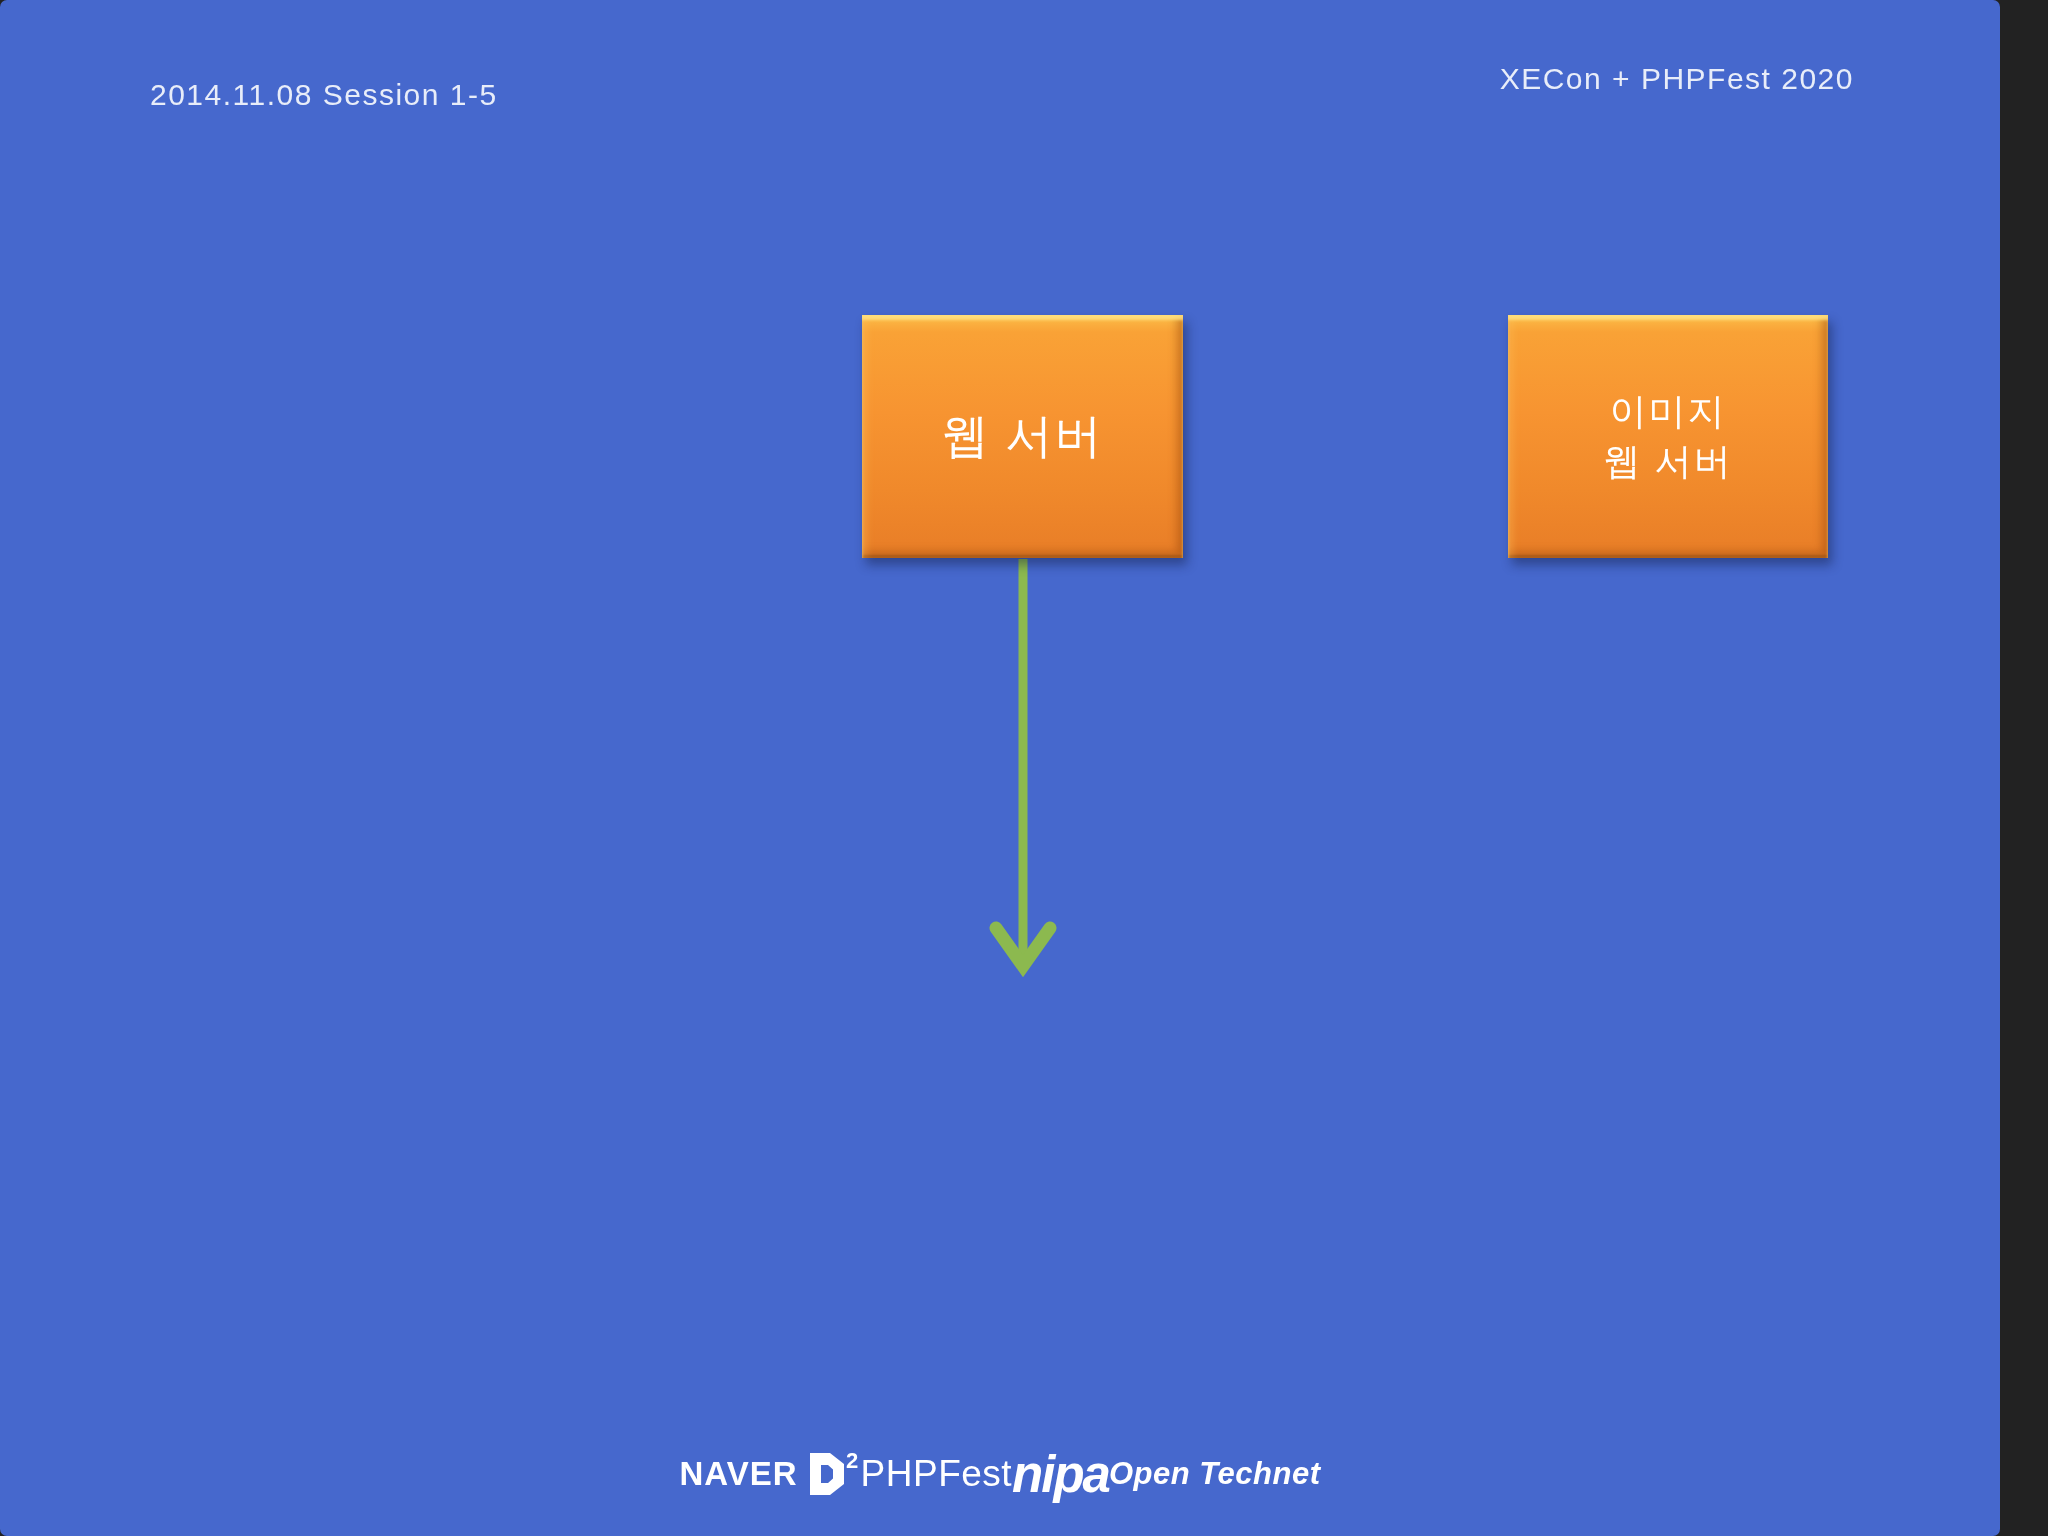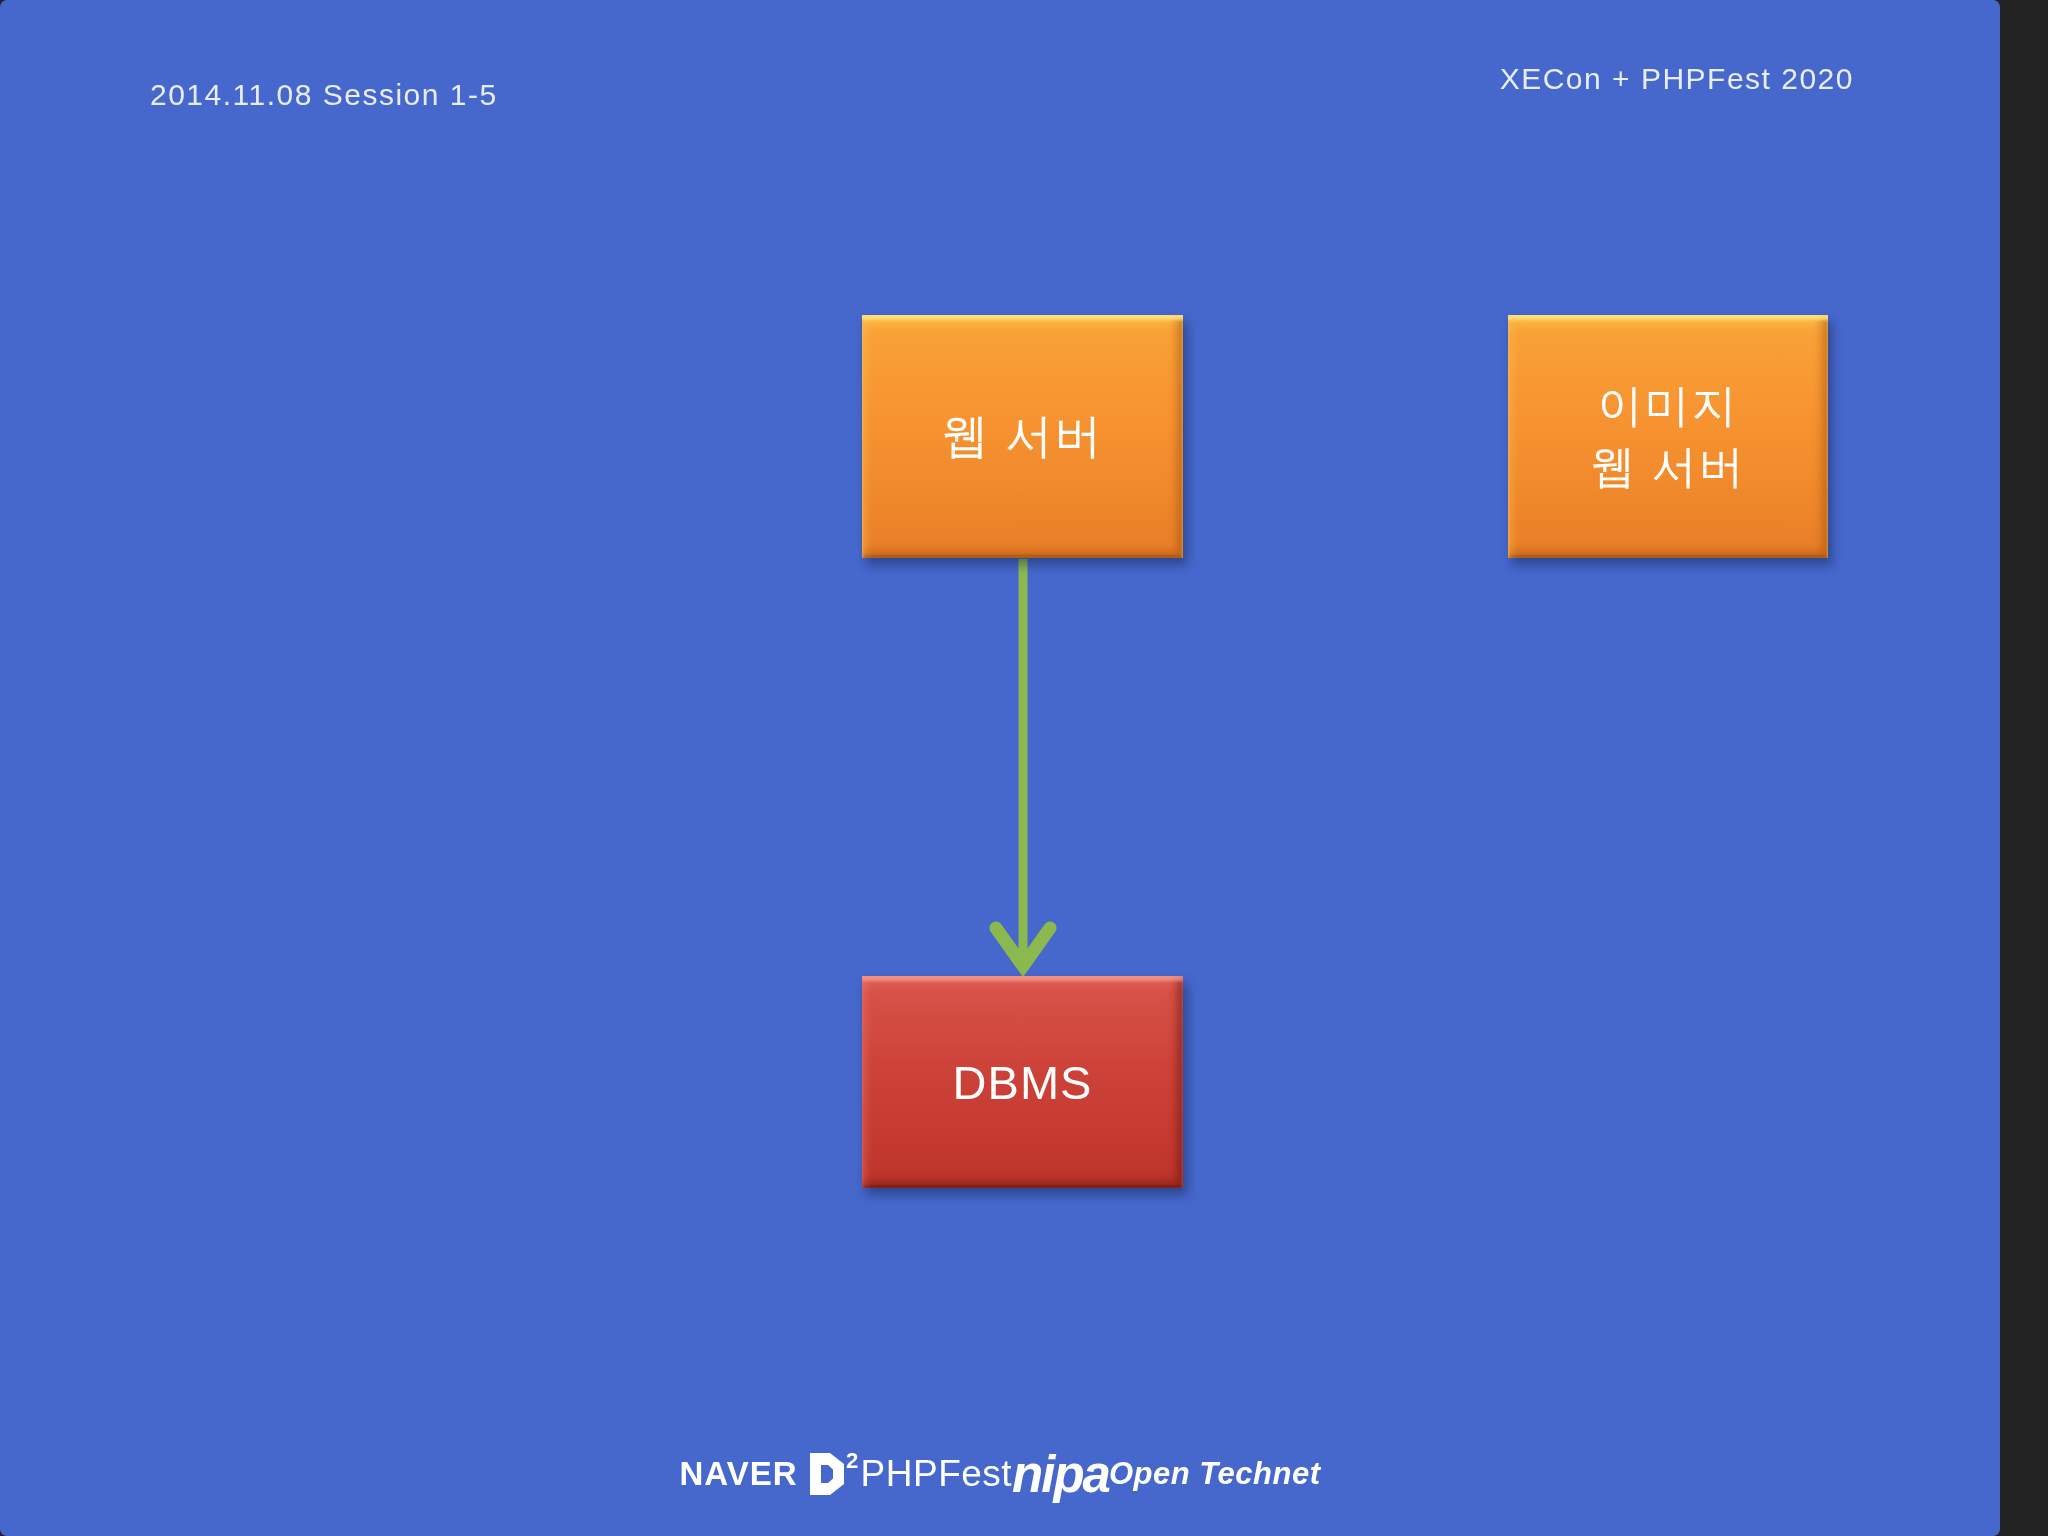--- a/index.html
+++ b/index.html
@@ -46,21 +46,21 @@
   .node-red {
     background: linear-gradient(180deg, #e0645b 0%, #d65147 8%, #cd4238 45%, #c43a30 78%, #bb332b 100%);
     box-shadow:
       inset 0 5px 3px rgba(255,172,160,0.6),
       inset 5px 0 7px rgba(255,145,135,0.25),
       inset -6px -6px 9px rgba(100,15,10,0.5),
       inset 0 -3px 2px rgba(90,12,8,0.6),
       4px 7px 10px rgba(15,25,60,0.42);
   }
   #node-web-server       { left: 862px;  top: 315px; width: 321px; height: 243px; font-size: 47px; }
-  #node-image-web-server { left: 1508px; top: 315px; width: 320px; height: 243px; font-size: 45px; line-height: 1.35; }
+  #node-image-web-server { left: 1508px; top: 315px; width: 320px; height: 243px; font-size: 37px; line-height: 1.35; }
   #node-dbms             { left: 862px;  top: 976px; width: 321px; height: 212px; font-size: 47px; letter-spacing: 1px; }
   .node-label { white-space: pre-line; }
 
   
   .edge-layer {
     position: absolute;
     left: 0; top: 0;
     width: 2048px; height: 1536px;
     pointer-events: none;
   }
@@ -99,23 +99,20 @@
 
   <div class="node node-orange" id="node-web-server">
     <span class="node-label">웹 서버</span>
   </div>
 
   <div class="node node-orange" id="node-image-web-server">
     <span class="node-label">이미지
 웹 서버</span>
   </div>
 
-  <div class="node node-red" id="node-dbms">
-    <span class="node-label">DBMS</span>
-  </div>
 
   <div class="footer">
 
     <div class="logo logo-naver">
       <span class="naver-wordmark">NAVER</span>
       <svg width="54" height="48" viewBox="0 0 54 48" aria-hidden="true">
         <path d="M3 3 H23 L37 14 V34 L23 45 H3 Z M14 15 V33 H21 L26 28.5 V19.5 L21 15 Z" fill="#ffffff" fill-rule="evenodd"></path>
         <text x="39" y="18" font-size="22" font-weight="bold" fill="#ffffff" font-family="Liberation Sans, sans-serif">2</text>
       </svg>
     </div>

